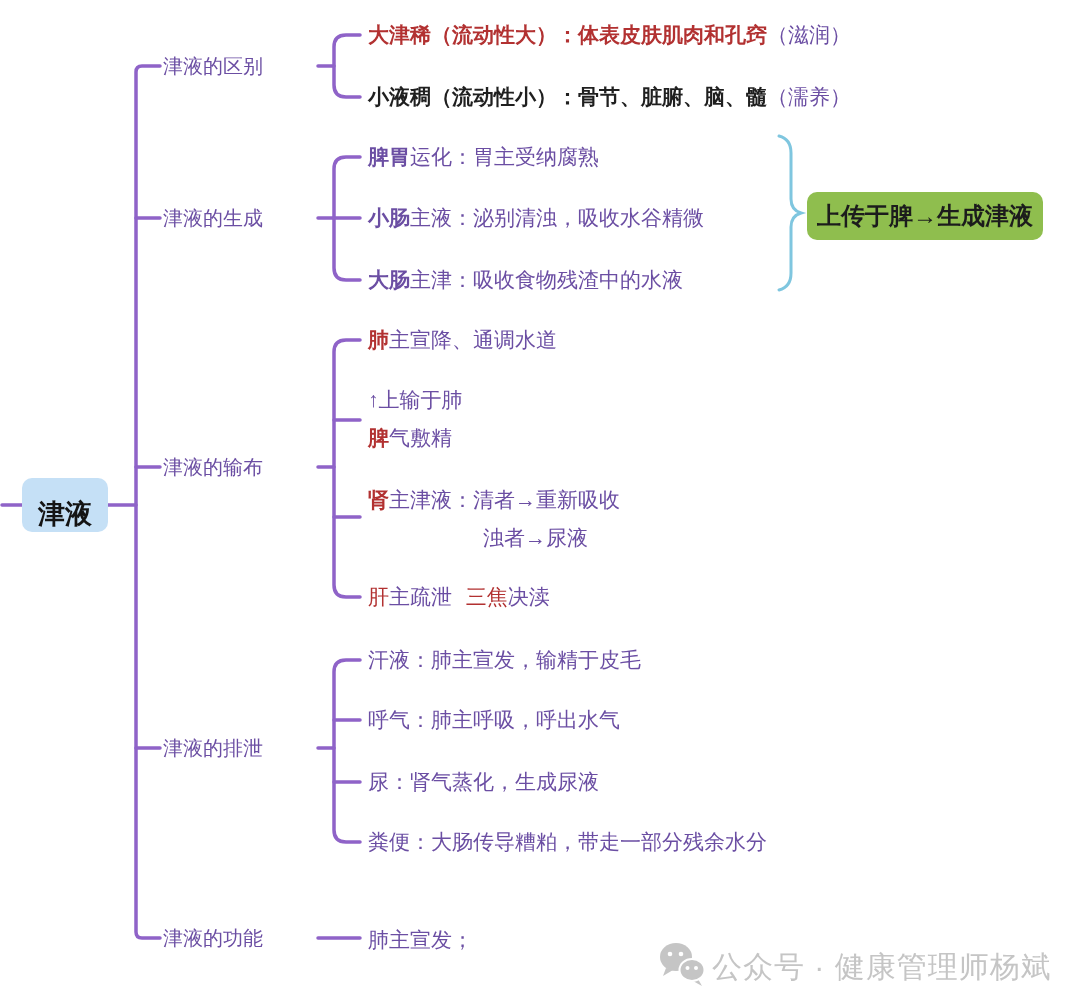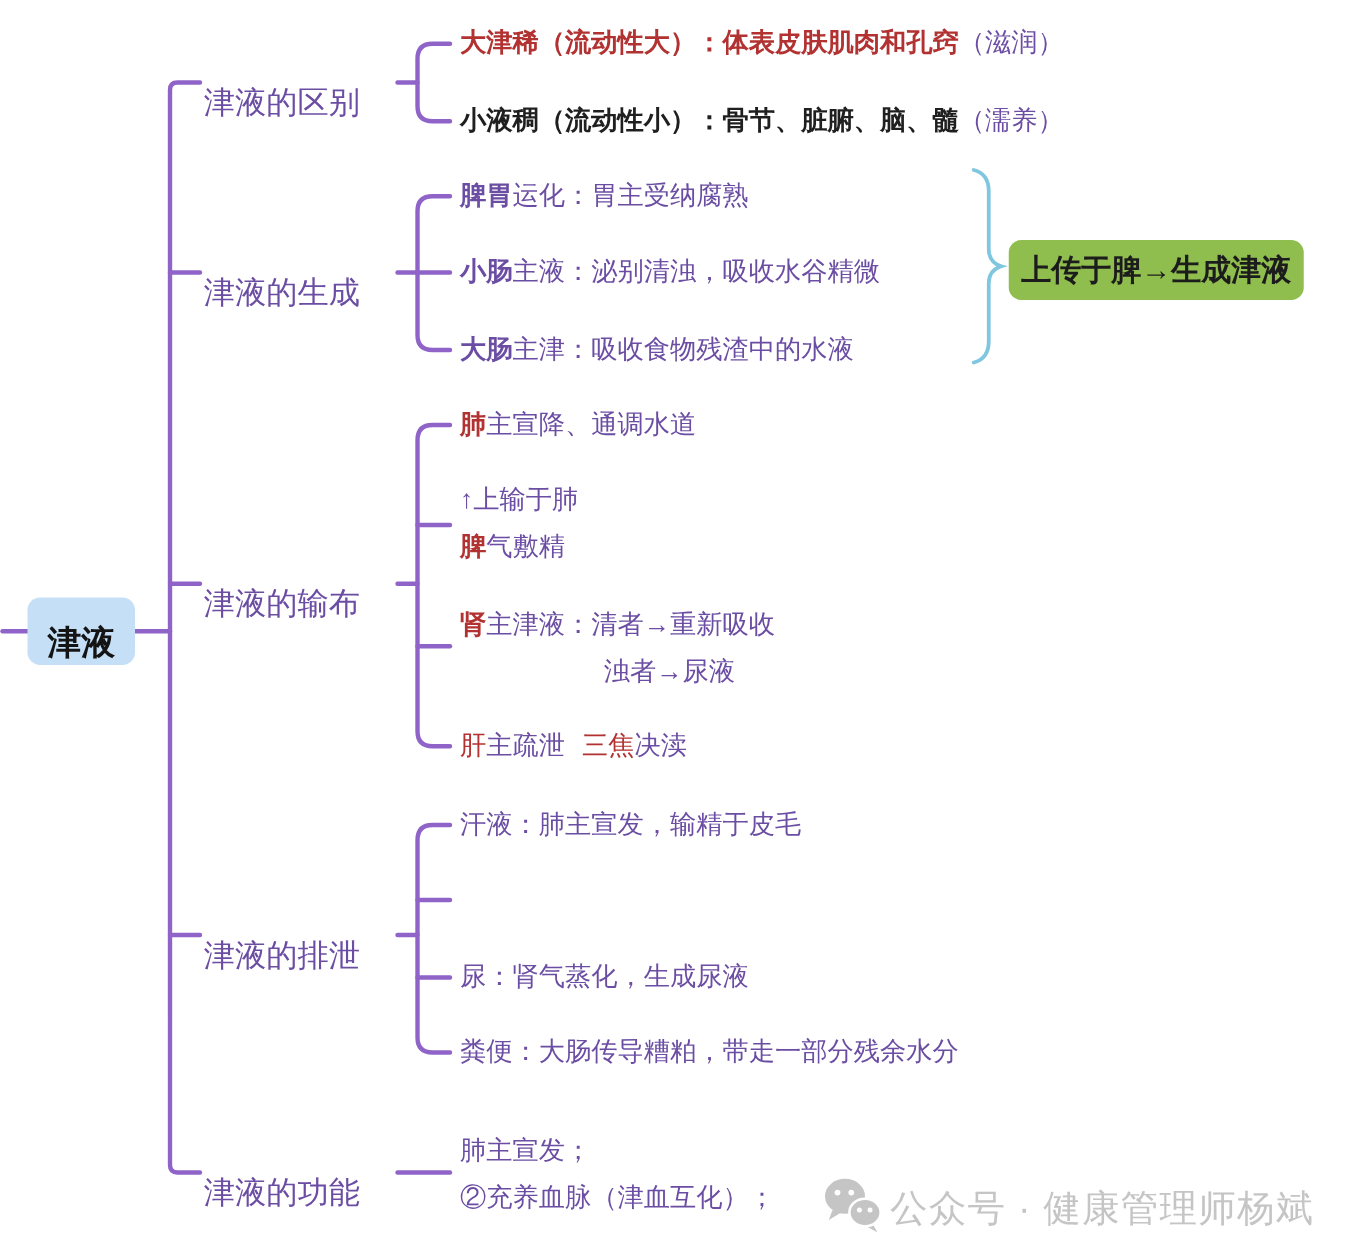--- a/index.html
+++ b/index.html
@@ -12,21 +12,21 @@
   .brace-path { fill:none; stroke:var(--brace,#7FC6DF); stroke-width:3; stroke-linecap:round; }
 
   .root-node {
     position:absolute; left:22px; top:478px; width:86px; height:54px;
     background:var(--root-bg,#C5E0F6); border-radius:10px;
     display:flex; align-items:flex-end; justify-content:center;
     font-size:27px; font-weight:bold; color:#141414;
   }
   .branch-label {
     position:absolute; left:163px; transform:translateY(-50%);
-    font-size:25px; color:var(--purple-text,#6B4EA3); white-space:nowrap;margin-top:16px;
+    font-size:20px; color:var(--purple-text,#6B4EA3); white-space:nowrap;
   }
   .leaf {
     position:absolute; left:368px; transform:translateY(-50%);
     font-size:21px; line-height:38px; color:var(--purple-text,#6B4EA3);
     white-space:nowrap;
   }
   .b { font-weight:bold; }
   .r { color:var(--red-text,#B23131); }
   .k { color:var(--black-text,#1F1F1F); }
   .indent2 { padding-left:115px; }
@@ -122,30 +122,32 @@
     <div><span class="r b">肾</span><span>主津液：清者→重新吸收</span></div>
     <div class="indent2"><span>浊者→尿液</span></div>
   </div>
   <div class="leaf" style="top:597px;">
     <div><span class="r">肝</span><span>主疏泄</span><span class="r gap">三焦</span><span>决渎</span></div>
   </div>
 
   <div class="leaf" style="top:660px;">
     <div><span>汗液：肺主宣发，输精于皮毛</span></div>
   </div>
+  <div class="leaf" style="top:720px;">
+    <div><span>呼气：肺主呼吸，呼出水气</span></div>
+  </div>
   <div class="leaf" style="top:782px;">
     <div><span>尿：肾气蒸化，生成尿液</span></div>
   </div>
   <div class="leaf" style="top:842px;">
     <div><span>粪便：大肠传导糟粕，带走一部分残余水分</span></div>
   </div>
 
   <div class="leaf" style="top:940px;">
     <div><span>肺主宣发；</span></div>
-    <div><span>②充养血脉（津血互化）；</span></div>
   </div>
 
   <svg class="layer" style="left:656px; top:938px;" width="52" height="50" viewBox="0 0 52 50">
     <path class="wm-fill" d="M10 30 L7 38 L17 32 Z"></path>
     <ellipse class="wm-fill" cx="20" cy="19" rx="16" ry="14"></ellipse>
     <circle class="wm-eye" cx="14" cy="16" r="2.3"></circle>
     <circle class="wm-eye" cx="25" cy="16" r="2.3"></circle>
     <path class="wm-fill" d="M42 41 L46 48 L37 43 Z"></path>
     <ellipse class="wm-small" cx="36" cy="32" rx="12.5" ry="11"></ellipse>
     <circle class="wm-eye" cx="31.5" cy="30" r="2"></circle>

